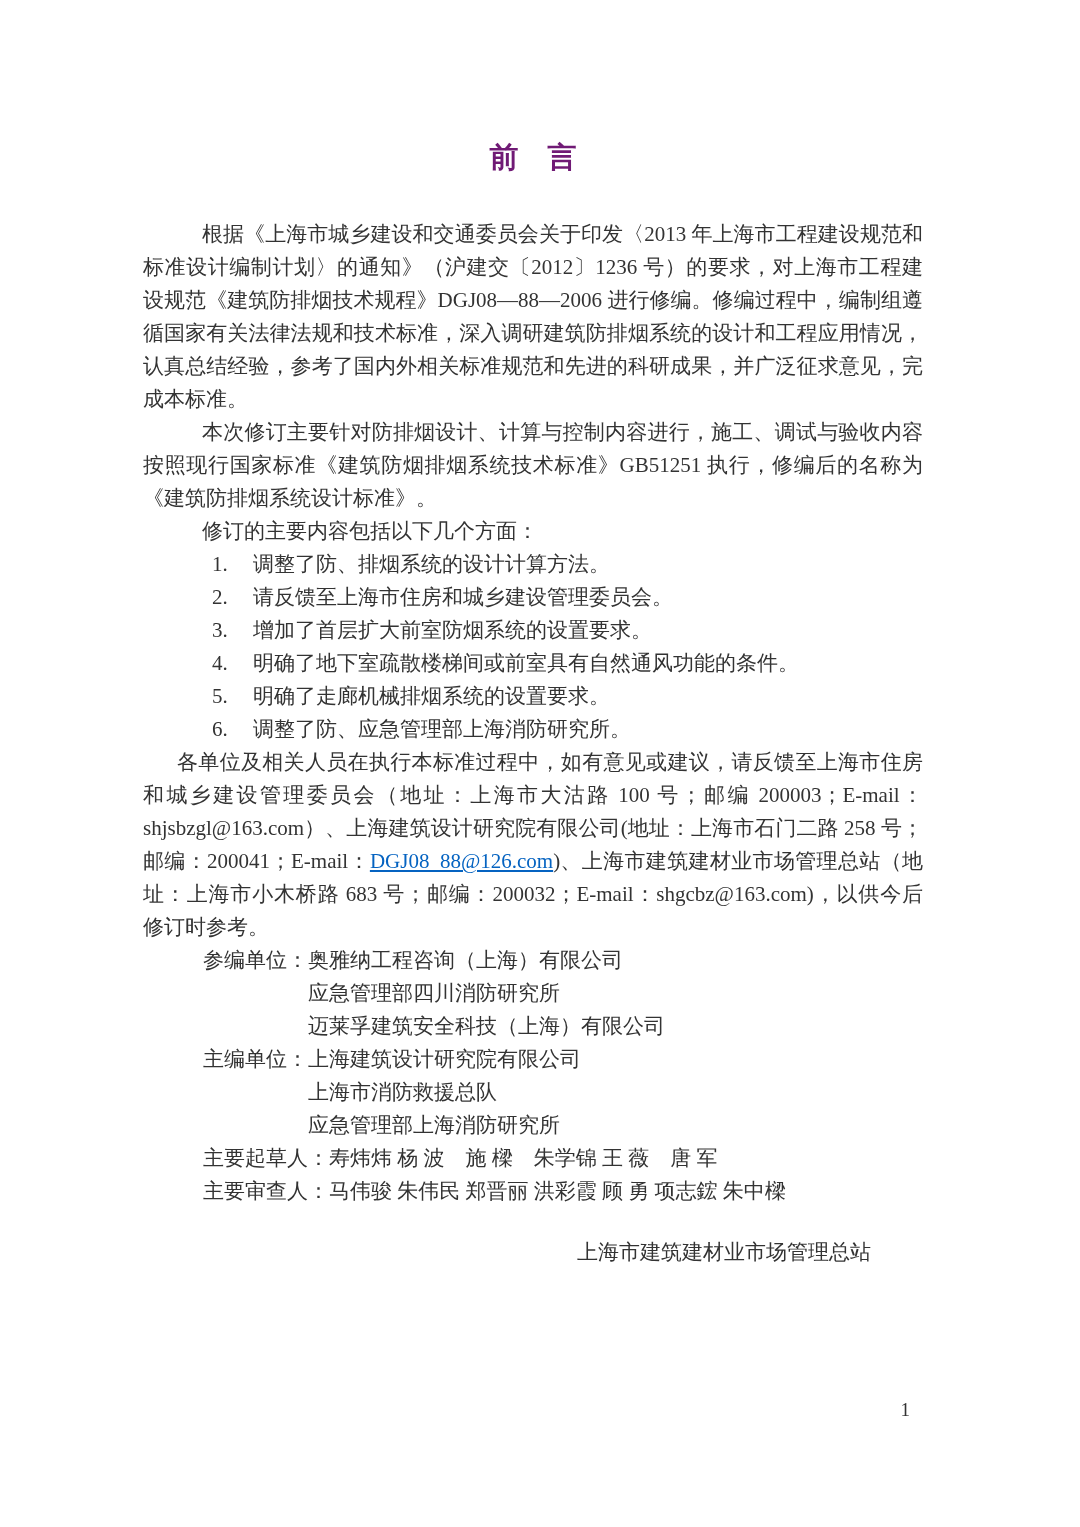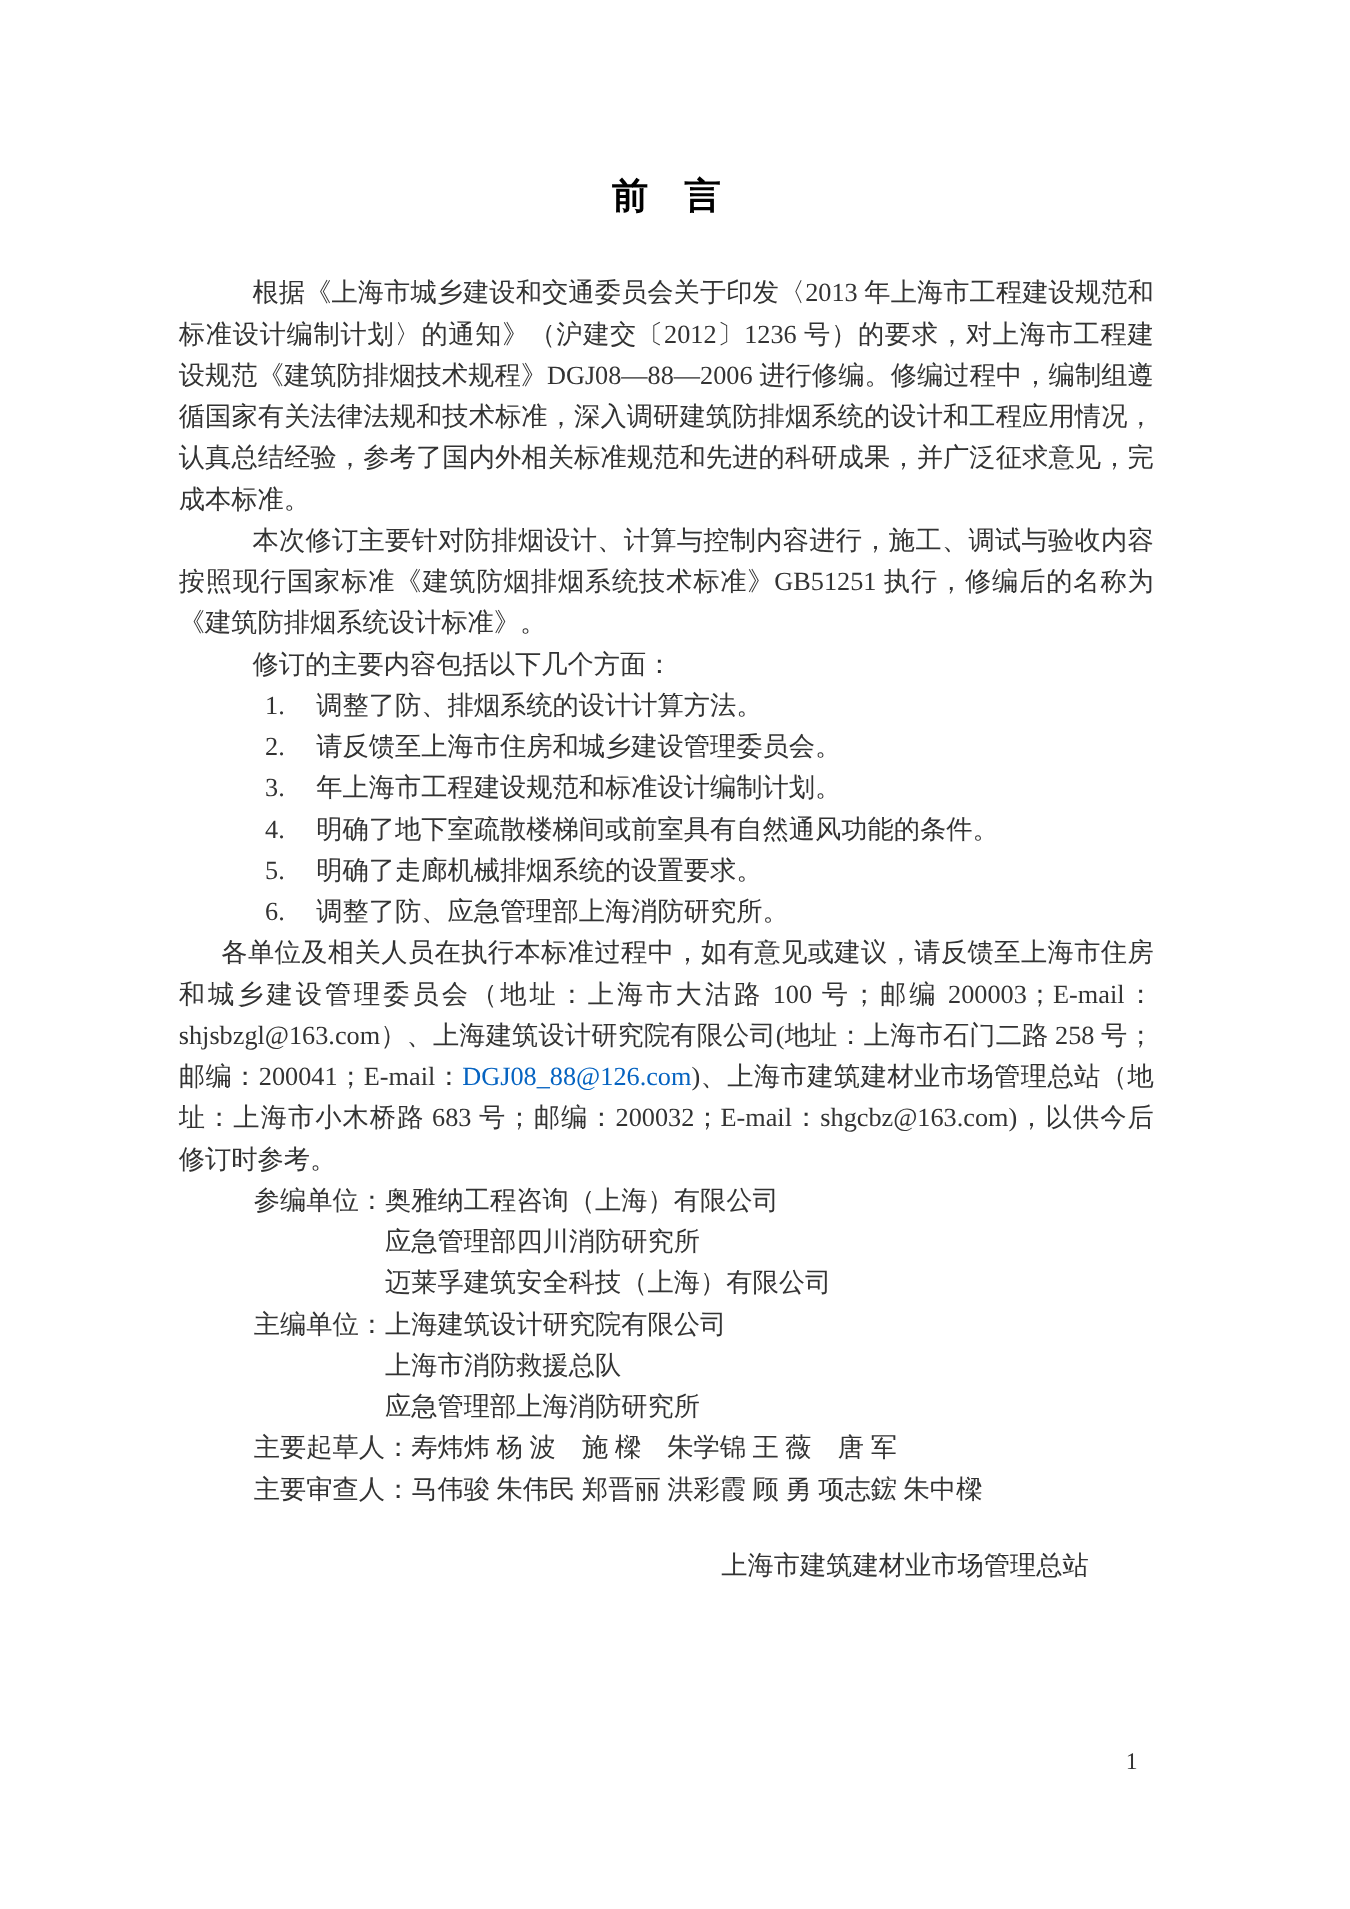--- a/index.html
+++ b/index.html
@@ -25,21 +25,21 @@
     font-size: 21px;
     line-height: 33px;
     text-align: justify;
   }
   .doc-title {
     margin: 0 0 40px 0;
     text-align: center;
     font-size: 29px;
     font-weight: bold;
     line-height: 42px;
-    color: #000000;
+    color: #701a75;
   }
   .para {
     margin: 0;
     text-indent: 59px;
   }
   .para-feedback {
     margin: 0;
     text-indent: 34px;
   }
   .revision-list {
@@ -68,20 +68,21 @@
   .credit-values {
     flex: 1;
   }
   .issuer-line {
     margin-top: 28px;
     text-align: right;
     padding-right: 52px;
   }
   .email-link {
     color: #0563C1;
+    text-decoration: underline;
     cursor: pointer;
   }
   .page-num {
     position: absolute;
     right: 170px;
     bottom: 106px;
     font-size: 19px;
     color: #333333;
   }
 </style>
@@ -100,21 +101,21 @@
     <p class="para">修订的主要内容包括以下几个方面：</p>
 
     <div class="revision-list">
       <div class="list-item">
         <span class="list-num">1.</span><span>调整了防、排烟系统的设计计算方法。</span>
       </div>
       <div class="list-item">
         <span class="list-num">2.</span><span>请反馈至上海市住房和城乡建设管理委员会。</span>
       </div>
       <div class="list-item">
-        <span class="list-num">3.</span><span>年上海市工程建设规范和标准设计编制计划。</span>
+        <span class="list-num">3.</span><span>增加了首层扩大前室防烟系统的设置要求。</span>
       </div>
       <div class="list-item">
         <span class="list-num">4.</span><span>明确了地下室疏散楼梯间或前室具有自然通风功能的条件。</span>
       </div>
       <div class="list-item">
         <span class="list-num">5.</span><span>明确了走廊机械排烟系统的设置要求。</span>
       </div>
       <div class="list-item">
         <span class="list-num">6.</span><span>调整了防、应急管理部上海消防研究所。</span>
       </div>

